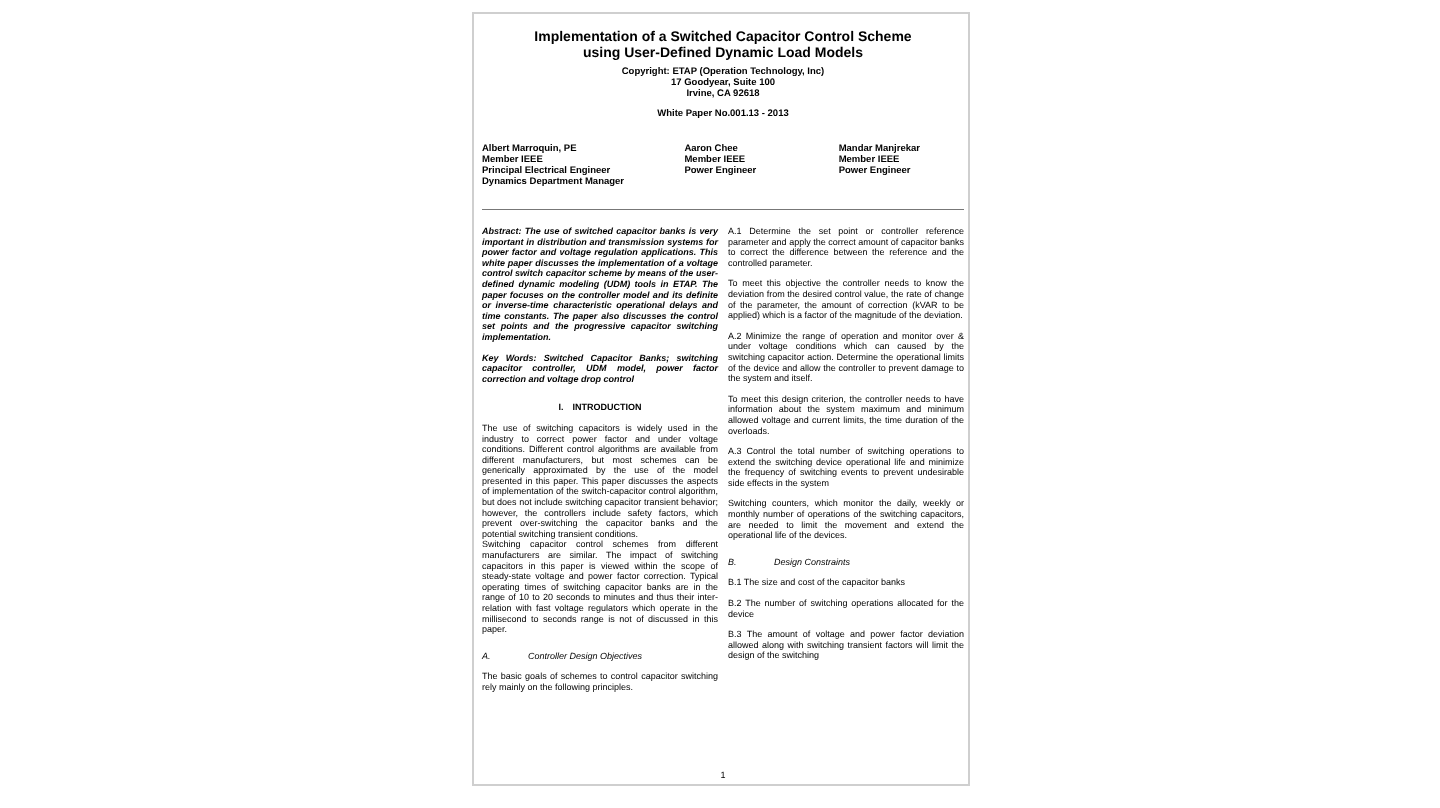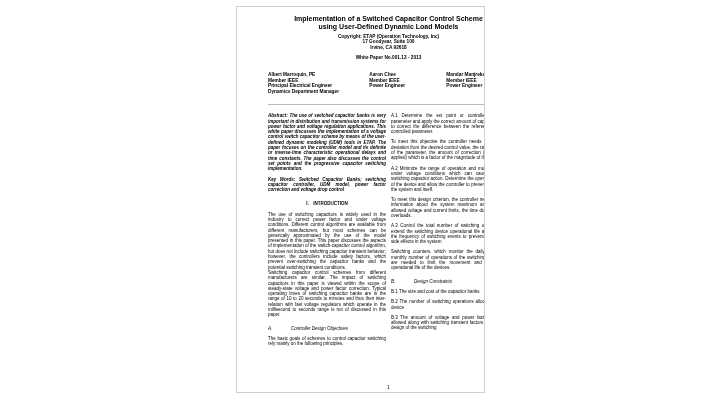--- a/index.html
+++ b/index.html
@@ -2,21 +2,21 @@
 <html><head>
 <meta charset="utf-8">
 <style>
   html, body { margin:0; padding:0; background:#ffffff; }
   .canvas {
     position:relative; width:720px; height:404px; background:#ffffff;
     overflow:hidden; font-family:"Liberation Sans", sans-serif; color:#000;
   }
   .page {
     position:absolute; left:236px; top:6px; width:249px; height:387px;
-    background:#ffffff; border:1px solid #cfcfcf; box-sizing:border-box; overflow:hidden;padding-left:27px;
+    background:#ffffff; border:1px solid #cfcfcf; box-sizing:border-box; overflow:hidden;
   }
   .page-inner {
     position:relative; width:498px; height:774px;
     transform:scale(0.5); transform-origin:0 0;
     box-sizing:border-box; padding:14px 8px 0 8px;
   }
   .title { text-align:center; font-weight:bold; font-size:14px; line-height:16px; }
   .copyright { text-align:center; font-weight:bold; font-size:9.5px; line-height:11px; margin-top:6px; }
   .paper-no { text-align:center; font-weight:bold; font-size:9.5px; line-height:11px; margin-top:9px; }
   .authors { display:flex; margin-top:24px; font-weight:bold; font-size:9.5px; line-height:11px; }

